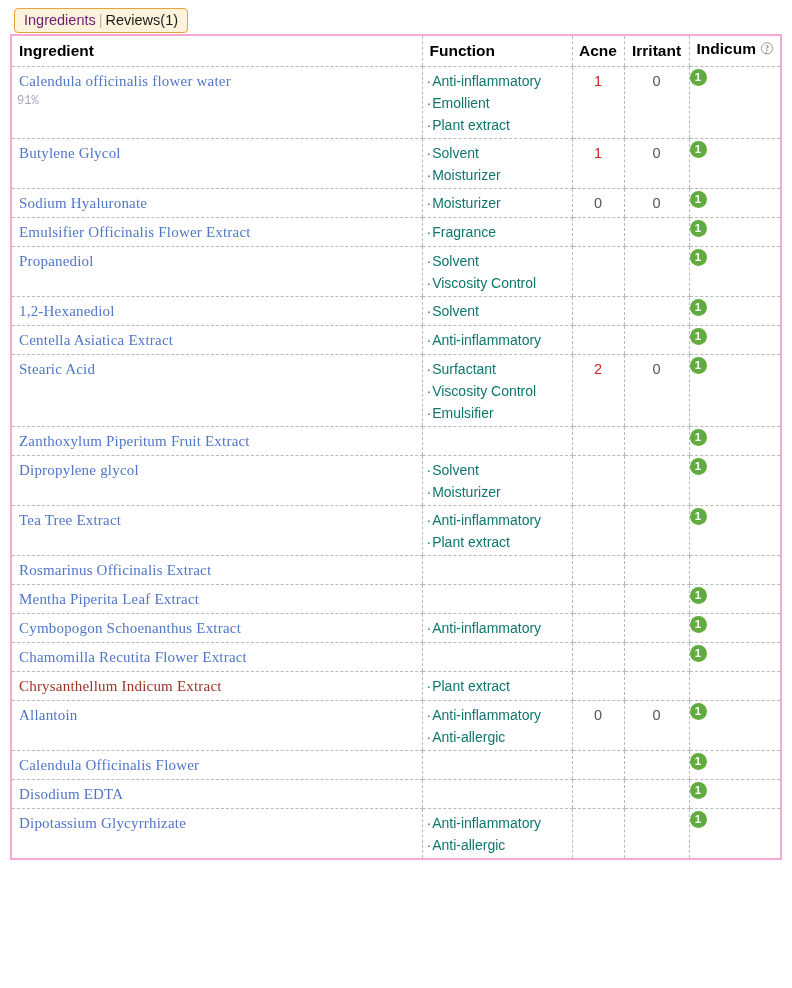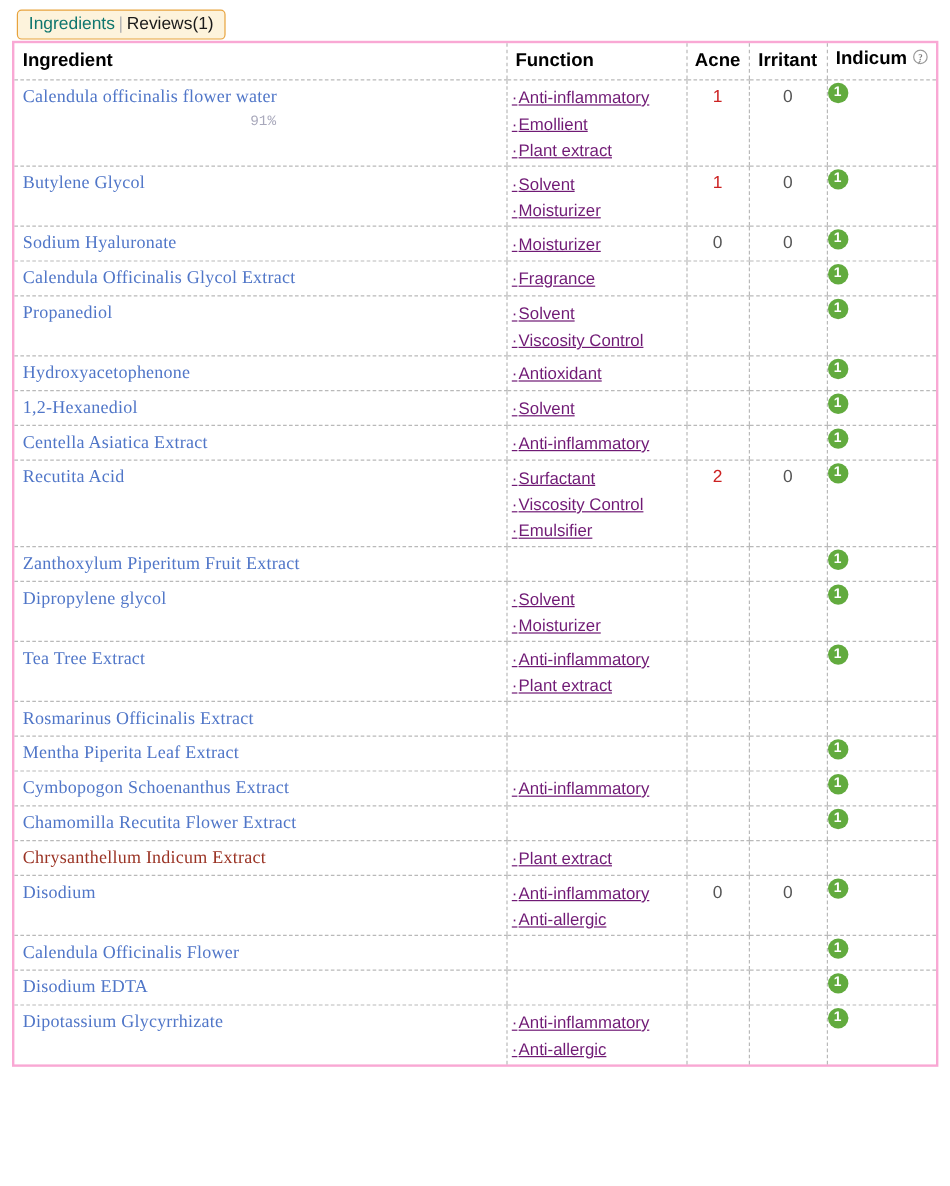--- a/index.html
+++ b/index.html
@@ -35,21 +35,21 @@
     padding: 3px 9px 4px 9px;
     font-size: 14.5px;
     line-height: 16px;
     white-space: nowrap;
   }
   .tab-link {
     color: #8d8d8d;
     cursor: pointer;
   }
   .tab-link.active {
-    color: #0f766e;
+    color: #701a75;
   }
   .tab-link.other {
     color: #1a1a1a;
   }
   .tab-sep {
     color: #b2b2b2;
     padding: 0 3px;
   }
 
   
@@ -103,34 +103,32 @@
     white-space: nowrap;
     cursor: pointer;
   }
   .ing-name.warn { color: #9a3324; }
   .ing-pct {
     font-family: "Liberation Mono", monospace;
     font-size: 12px;
     line-height: 18px;
     color: #a8a8bb;
     padding-left: 5px;
-    text-align: center;
   }
 
   .fn-list {
     padding: 3px 0 2px 4px;
   }
   .fn-item {
     font-family: "Liberation Sans", sans-serif;
     font-size: 14px;
     line-height: 22px;
-    color: #701a75;
+    color: #0f766e;
     white-space: nowrap;
     cursor: pointer;
-    text-decoration: underline;
   }
   .fn-item:before {
     content: "\00B7";
     padding-right: 1px;
   }
 
   .num {
     font-family: "Liberation Sans", sans-serif;
     font-size: 14.5px;
     line-height: 22px;
@@ -248,21 +246,21 @@
             <td class="vsep">
               <div class="num acne zero">0</div>
             </td>
             <td class="vsep">
               <div class="num irr">0</div>
             </td>
             <td class="vsep safety-cell"><span class="badge">1</span></td>
           </tr>
           <tr>
             <td>
-              <div class="ing-name">Calendula Officinalis Glycol Extract</div>
+              <div class="ing-name">Emulsifier Officinalis Flower Extract</div>
             </td>
             <td class="vsep">
               <div class="fn-list">
                 <div class="fn-item">Fragrance</div>
               </div>
             </td>
             <td class="vsep">
               <div class="num acne"></div>
             </td>
             <td class="vsep">
@@ -283,37 +281,20 @@
             <td class="vsep">
               <div class="num acne"></div>
             </td>
             <td class="vsep">
               <div class="num irr"></div>
             </td>
             <td class="vsep safety-cell"><span class="badge">1</span></td>
           </tr>
           <tr>
             <td>
-              <div class="ing-name">Hydroxyacetophenone</div>
-            </td>
-            <td class="vsep">
-              <div class="fn-list">
-                <div class="fn-item">Antioxidant</div>
-              </div>
-            </td>
-            <td class="vsep">
-              <div class="num acne"></div>
-            </td>
-            <td class="vsep">
-              <div class="num irr"></div>
-            </td>
-            <td class="vsep safety-cell"><span class="badge">1</span></td>
-          </tr>
-          <tr>
-            <td>
               <div class="ing-name">1,2-Hexanediol</div>
             </td>
             <td class="vsep">
               <div class="fn-list">
                 <div class="fn-item">Solvent</div>
               </div>
             </td>
             <td class="vsep">
               <div class="num acne"></div>
             </td>
@@ -334,21 +315,21 @@
             <td class="vsep">
               <div class="num acne"></div>
             </td>
             <td class="vsep">
               <div class="num irr"></div>
             </td>
             <td class="vsep safety-cell"><span class="badge">1</span></td>
           </tr>
           <tr>
             <td>
-              <div class="ing-name">Recutita Acid</div>
+              <div class="ing-name">Stearic Acid</div>
             </td>
             <td class="vsep">
               <div class="fn-list">
                 <div class="fn-item">Surfactant</div>
                 <div class="fn-item">Viscosity Control</div>
                 <div class="fn-item">Emulsifier</div>
               </div>
             </td>
             <td class="vsep">
               <div class="num acne">2</div>
@@ -483,21 +464,21 @@
             <td class="vsep">
               <div class="num acne"></div>
             </td>
             <td class="vsep">
               <div class="num irr"></div>
             </td>
             <td class="vsep safety-cell">&nbsp;</td>
           </tr>
           <tr>
             <td>
-              <div class="ing-name">Disodium</div>
+              <div class="ing-name">Allantoin</div>
             </td>
             <td class="vsep">
               <div class="fn-list">
                 <div class="fn-item">Anti-inflammatory</div>
                 <div class="fn-item">Anti-allergic</div>
               </div>
             </td>
             <td class="vsep">
               <div class="num acne zero">0</div>
             </td>

